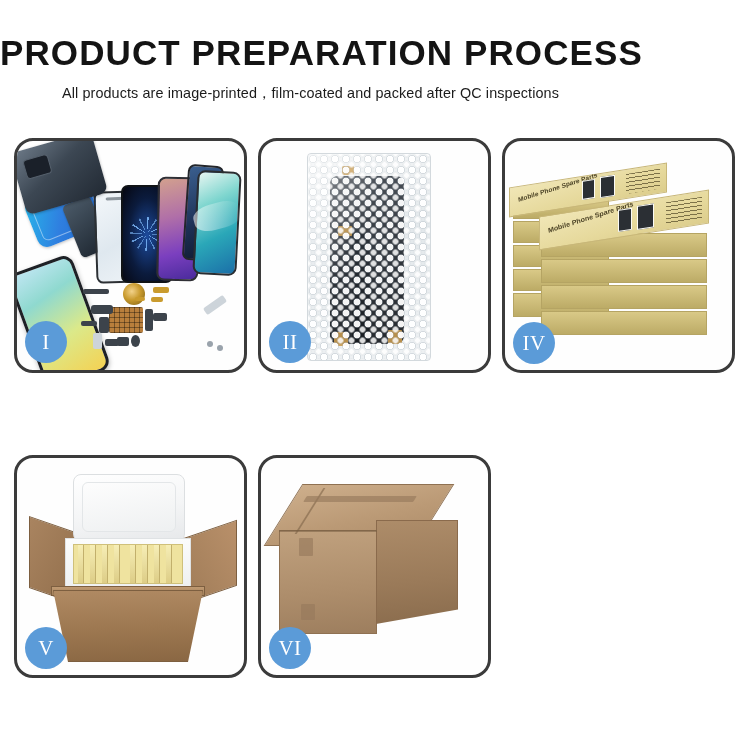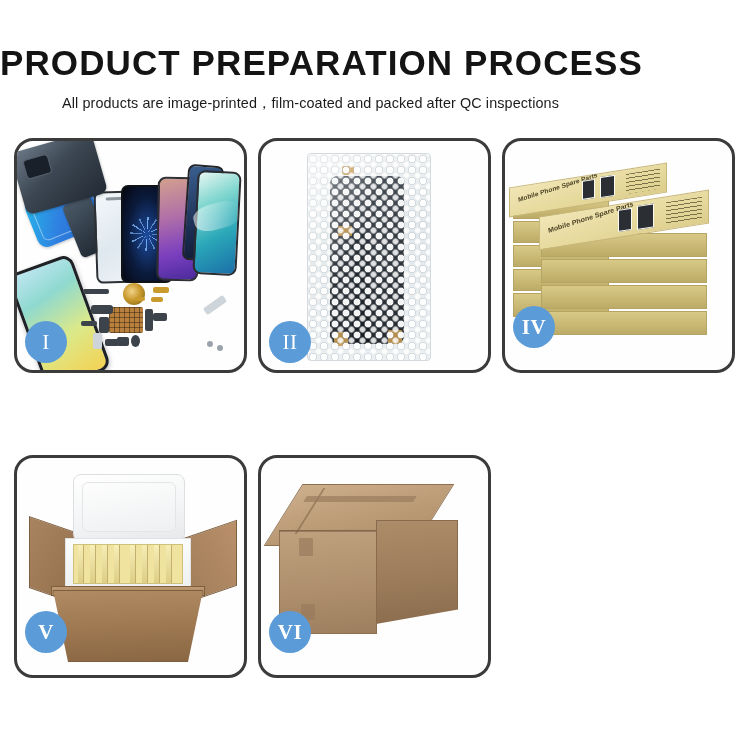--- a/index.html
+++ b/index.html
@@ -5,21 +5,21 @@
   * { box-sizing: border-box; margin: 0; padding: 0; }
   html, body {
     width: 750px; height: 750px;
     background: #ffffff;
     font-family: "Liberation Sans", sans-serif;
     overflow: hidden;
   }
   .page { position: relative; width: 750px; height: 750px; background: #fff; }
 
   
-  .header { width: 599px; padding-top: 45px; text-align: center; }
+  .header { width: 599px; padding-top: 35px; text-align: center; }
   .title {
     font-size: 35px; font-weight: 700; letter-spacing: 1.1px;
     color: #141414; line-height: 1.05; white-space: nowrap;
   }
   .subtitle {
     margin-top: 12px; font-size: 14.4px; font-weight: 400;
     color: #1b1b1b; letter-spacing: 0.1px; white-space: nowrap; margin-left: 22px;
   }
 
   
@@ -40,21 +40,21 @@
 
   .badge {
     position: absolute; left: 8px; bottom: 7px;
     width: 42px; height: 42px; border-radius: 50%;
     background: #5b9bd8;
     display: flex; align-items: center; justify-content: center;
     color: #ffffff; font-family: "Liberation Serif", serif;
     font-size: 21px; letter-spacing: 0.5px; line-height: 1;
     z-index: 40;
   }
-  .panel-row2 .badge { bottom: 22px; font-weight: bold; }
+  .panel-row2 .badge { bottom: 6px; }
 
   
   .ph { position: absolute; border-radius: 7px; }
   .p1-blue-film {
     left: 12px; top: 45px; width: 74px; height: 52px;
     background: linear-gradient(120deg,#27b7ea 0%, #2f7fe0 45%, #1d63c8 100%);
     transform: rotate(-22deg); border-radius: 10px;
     box-shadow: 0 1px 3px rgba(0,0,0,.25);
   }
   .p1-blue-film::after{

